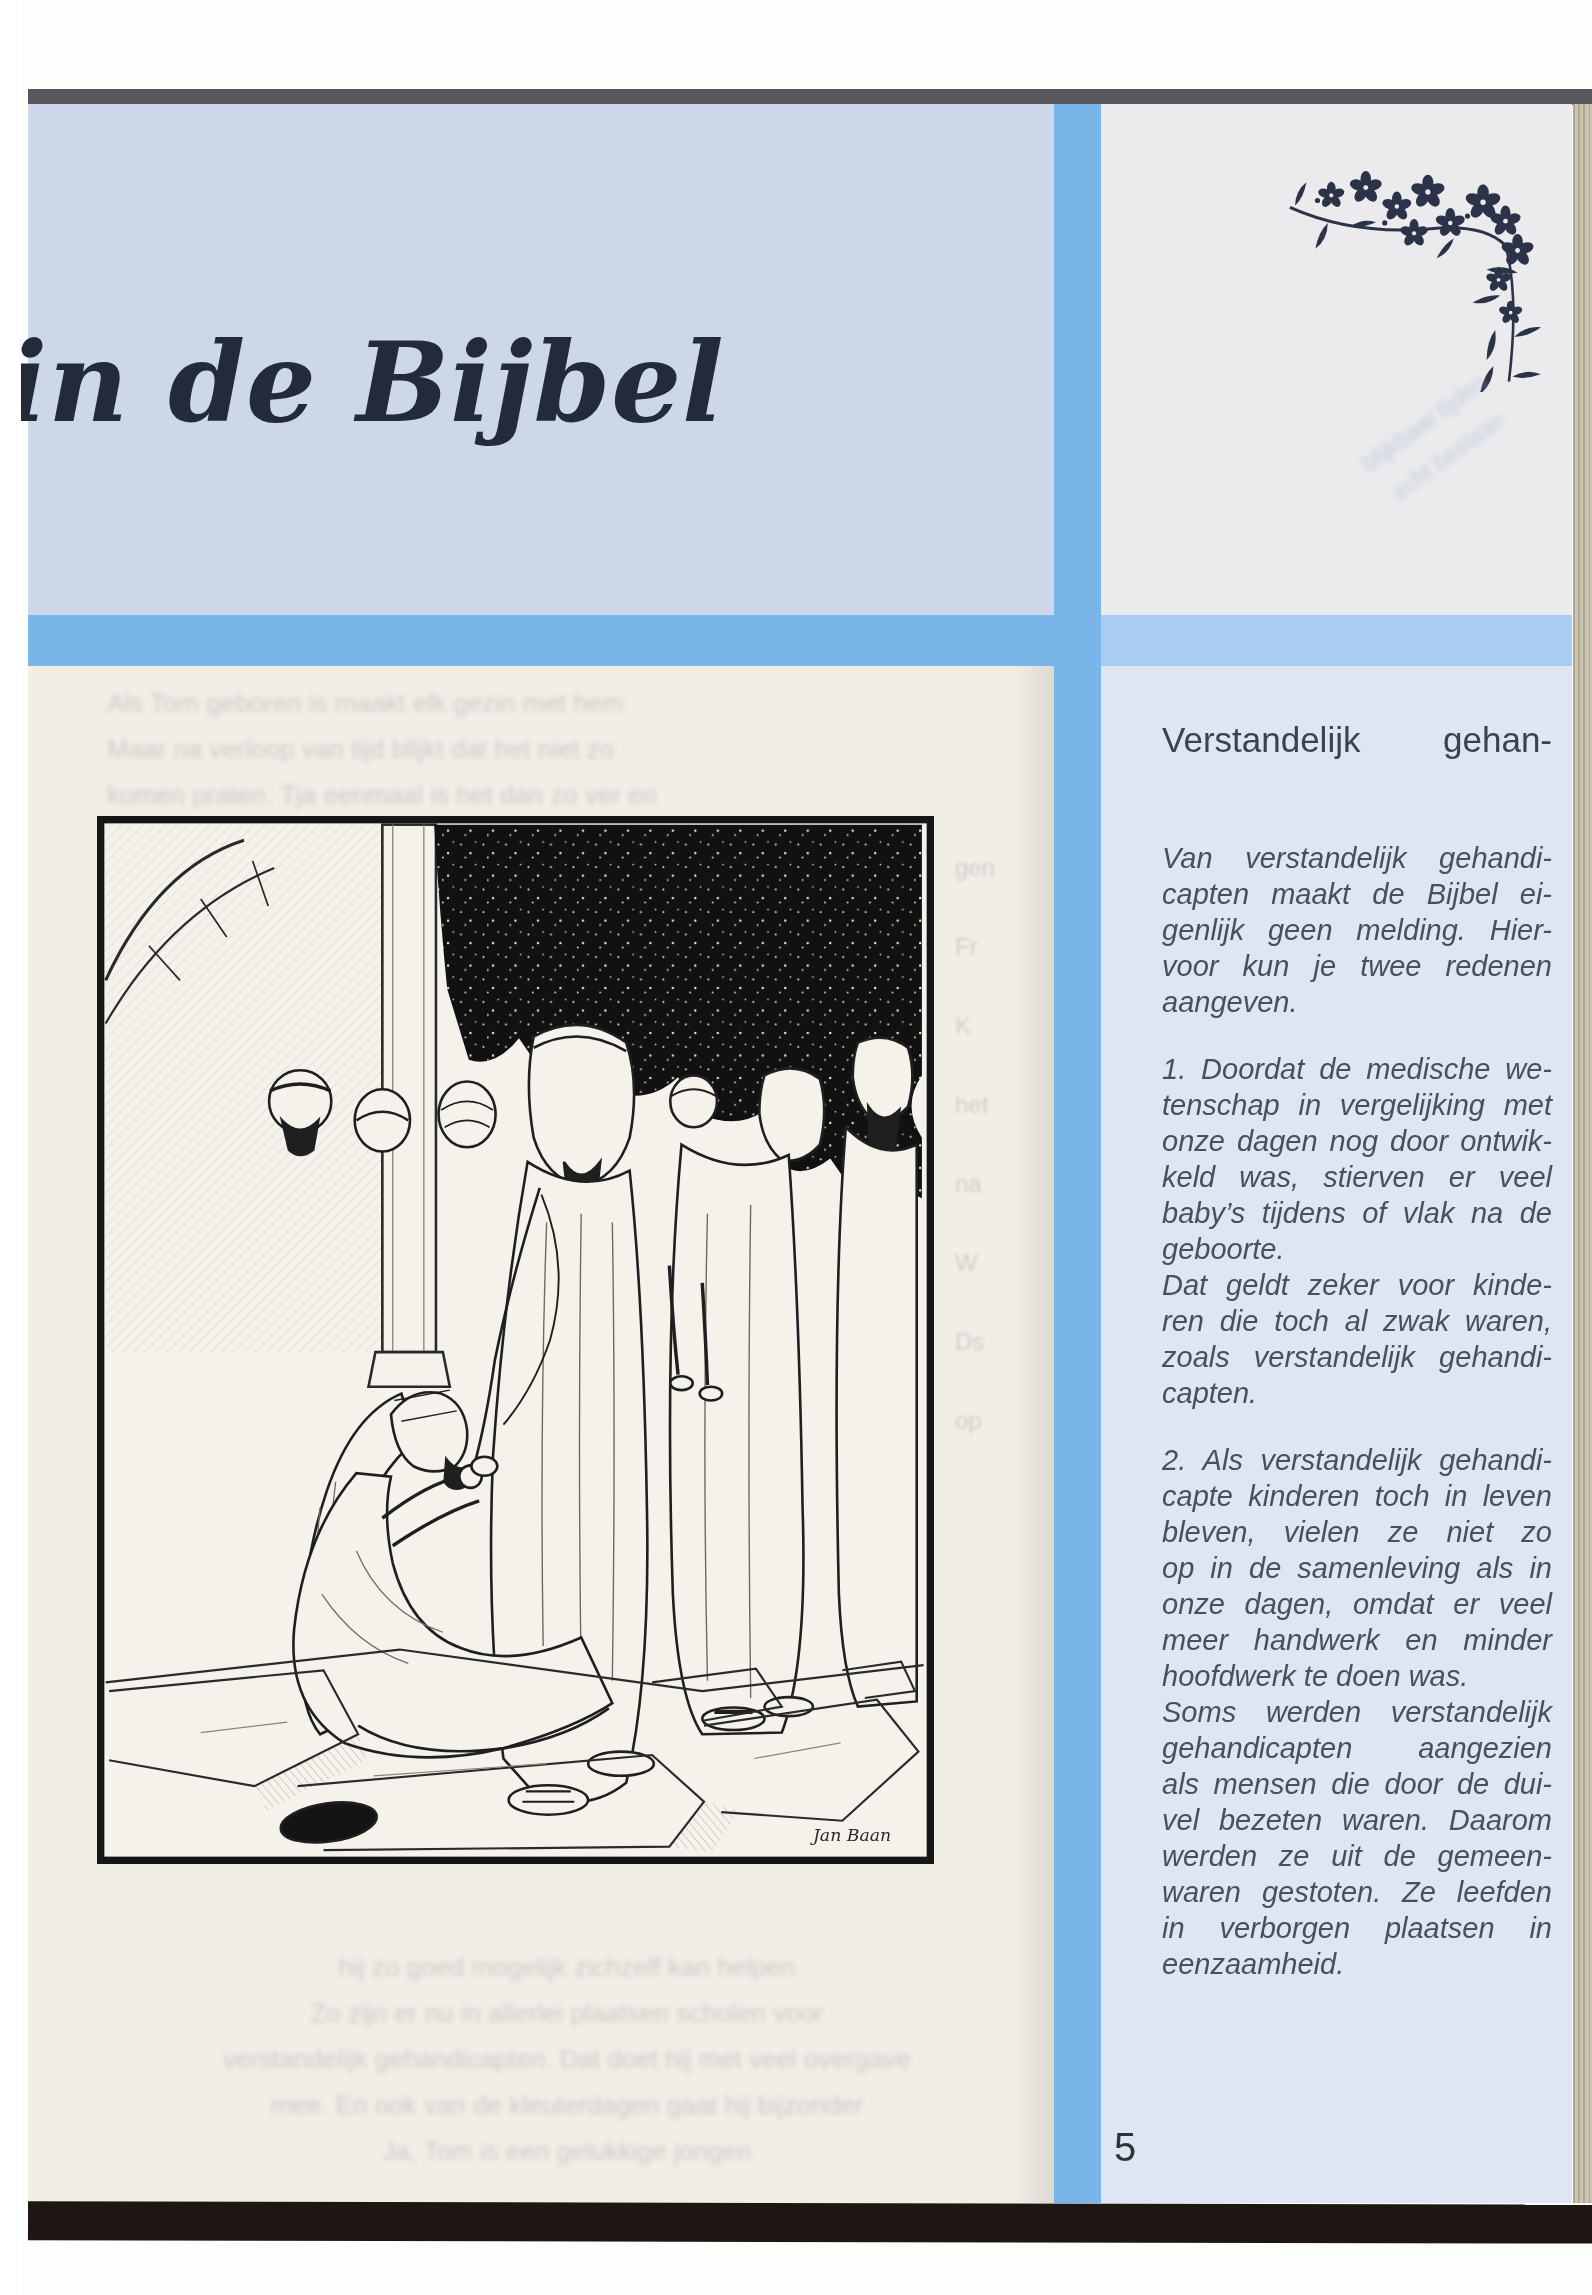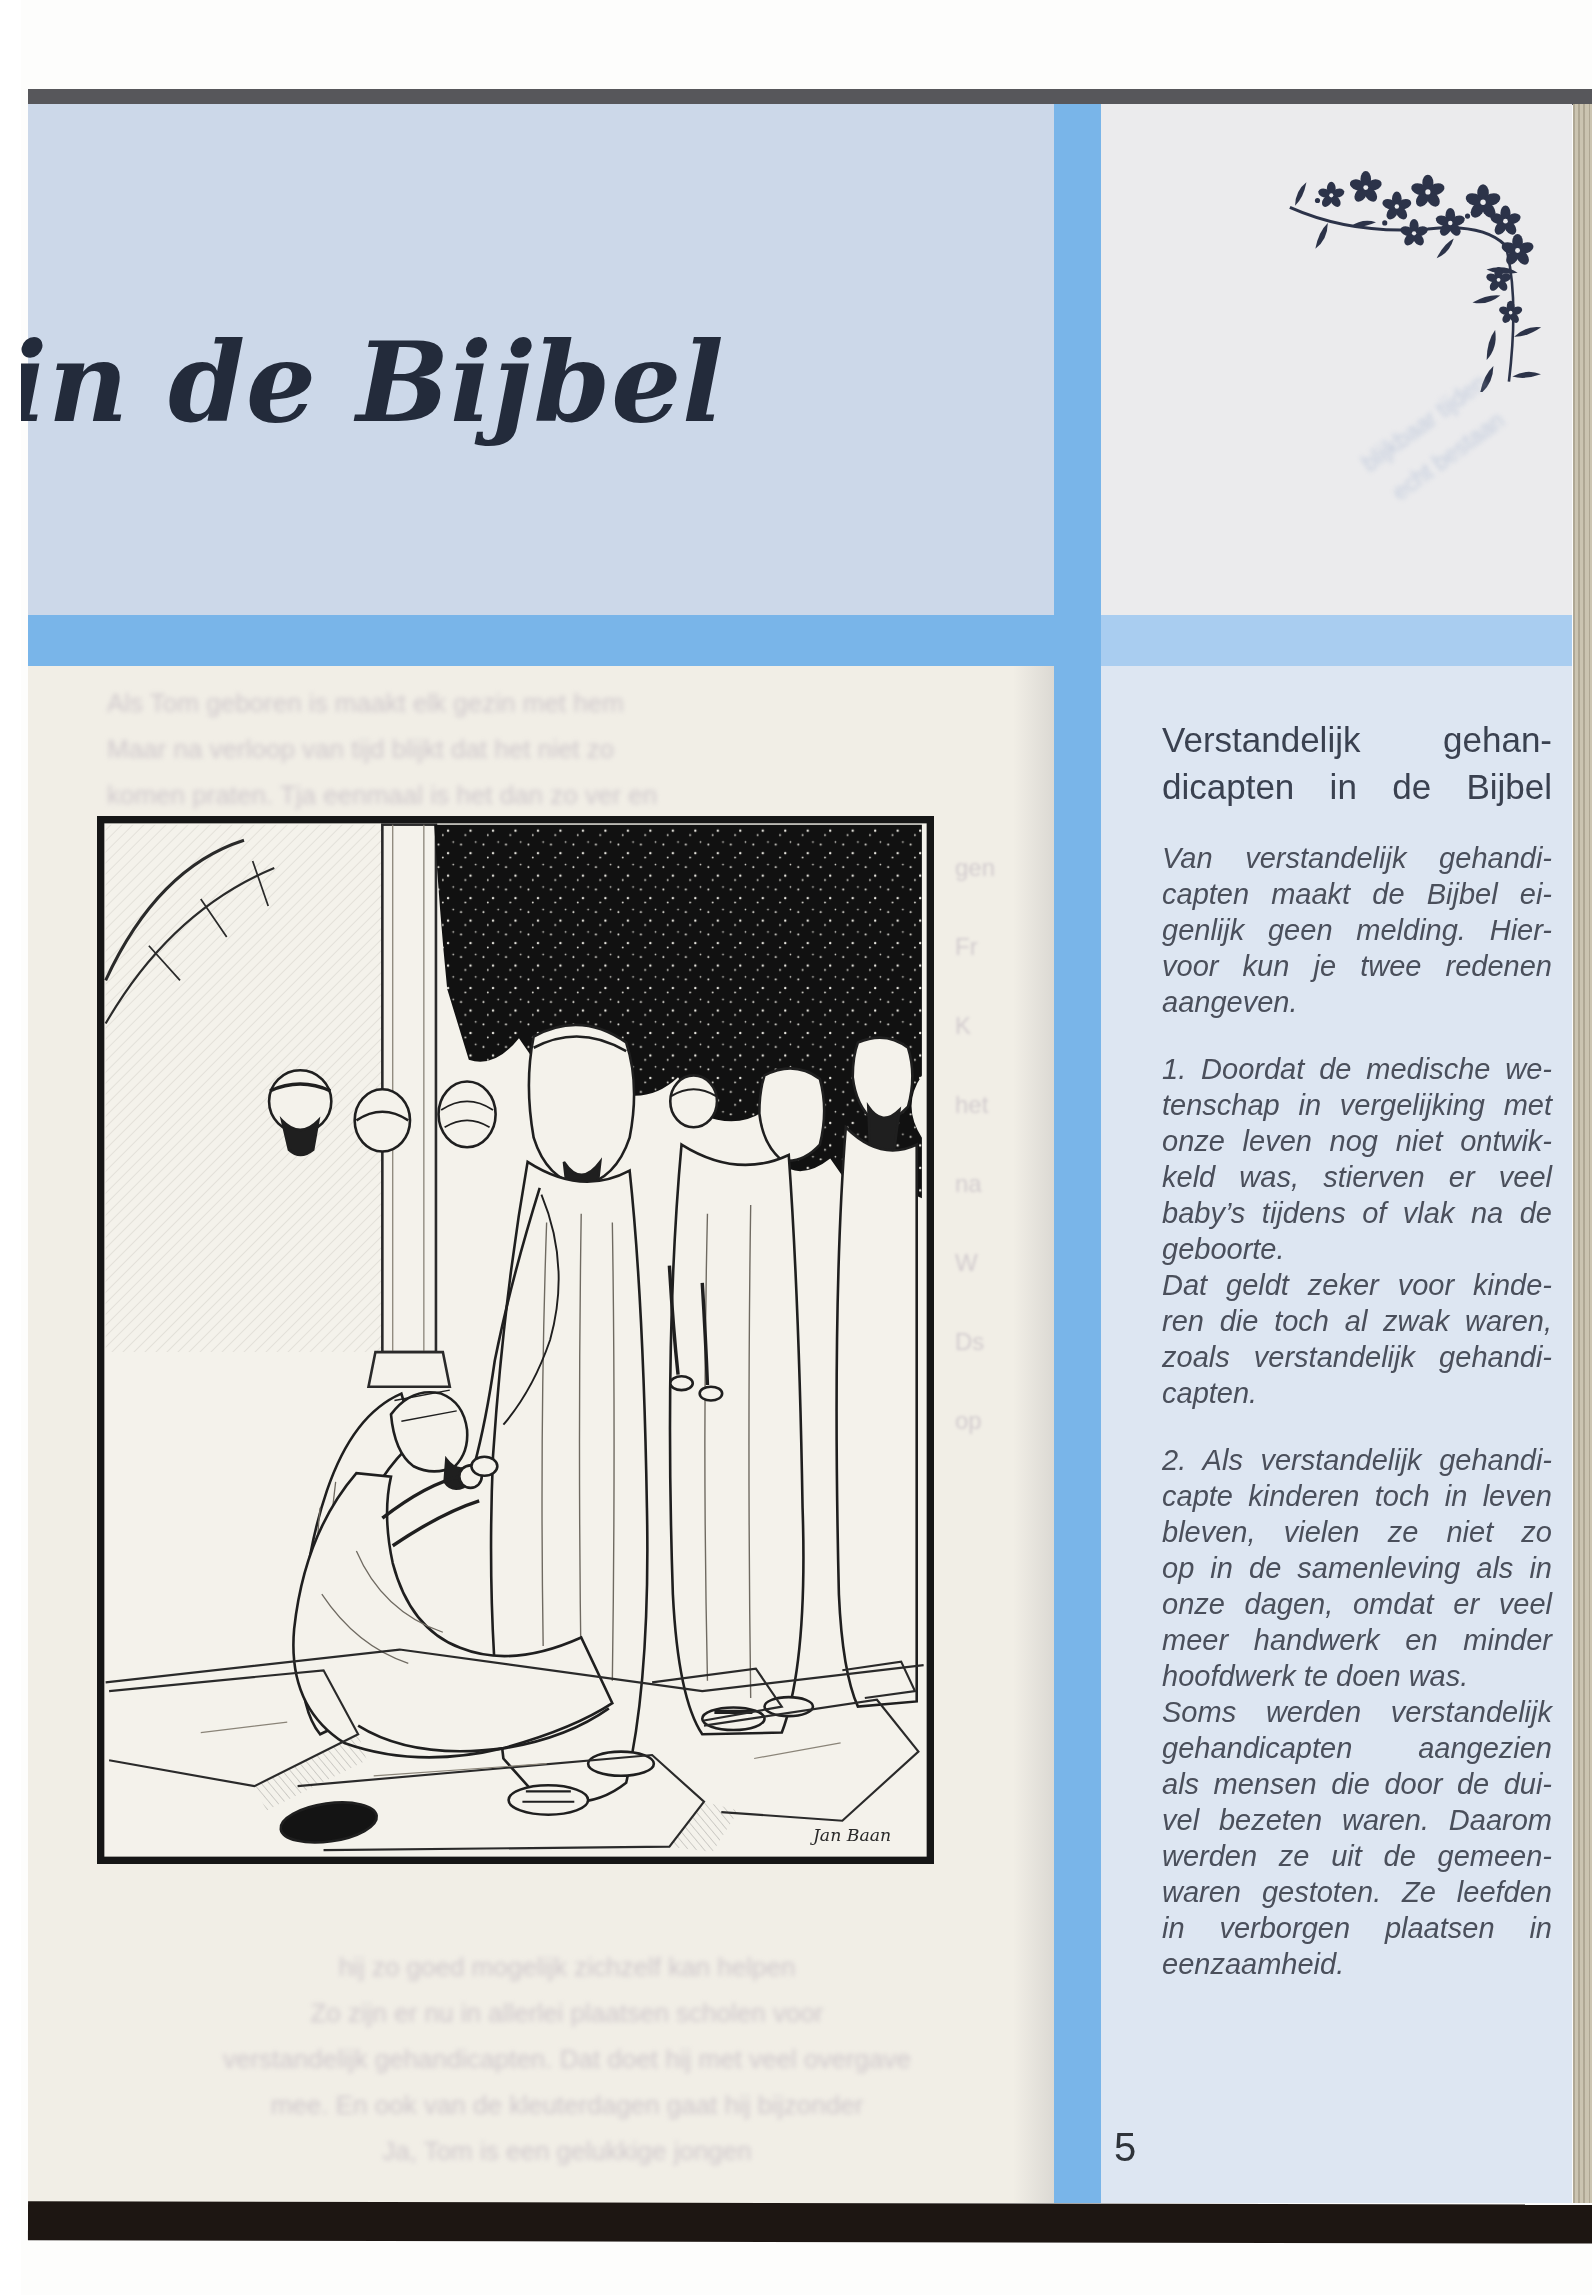--- a/index.html
+++ b/index.html
@@ -256,34 +256,33 @@
       <path d="M120,1060 L220,1048 M320,1110 L520,1096 M760,1090 L860,1072" stroke="#8a8478" stroke-width="1.4"></path>
     </g>
     <path d="M182,1122 L302,1062 L312,1092 L196,1150 Z" fill="url(#hatchD)" opacity=".45"></path>
     <path d="M662,1192 L702,1140 L742,1150 L712,1198 Z" fill="url(#hatchD)" opacity=".45"></path>
 
     <text x="828" y="1186" font-family="DejaVu Serif,serif" font-style="italic" font-size="20" fill="#2a2a2a">Jan Baan</text>
   </svg>
 
   <div class="abs" id="heading">
       <div class="hline">Verstandelijk gehan-</div>
-      <div class="hline">dicapten in de Bijbel</div>
     </div>
   <div class="abs" id="paragraphs">
       <div class="para">
         <div class="line">Van verstandelijk gehandi-</div>
         <div class="line">capten maakt de Bijbel ei-</div>
         <div class="line">genlijk geen melding. Hier-</div>
         <div class="line">voor kun je twee redenen</div>
         <div class="line nojust">aangeven.</div>
       </div>
       <div class="para">
         <div class="line">1. Doordat de medische we-</div>
         <div class="line">tenschap in vergelijking met</div>
-        <div class="line">onze leven nog niet ontwik-</div>
+        <div class="line">onze dagen nog door ontwik-</div>
         <div class="line">keld was, stierven er veel</div>
         <div class="line">baby’s tijdens of vlak na de</div>
         <div class="line nojust">geboorte.</div>
         <div class="line">Dat geldt zeker voor kinde-</div>
         <div class="line">ren die toch al zwak waren,</div>
         <div class="line">zoals verstandelijk gehandi-</div>
         <div class="line nojust">capten.</div>
       </div>
       <div class="para">
         <div class="line">2. Als verstandelijk gehandi-</div>

